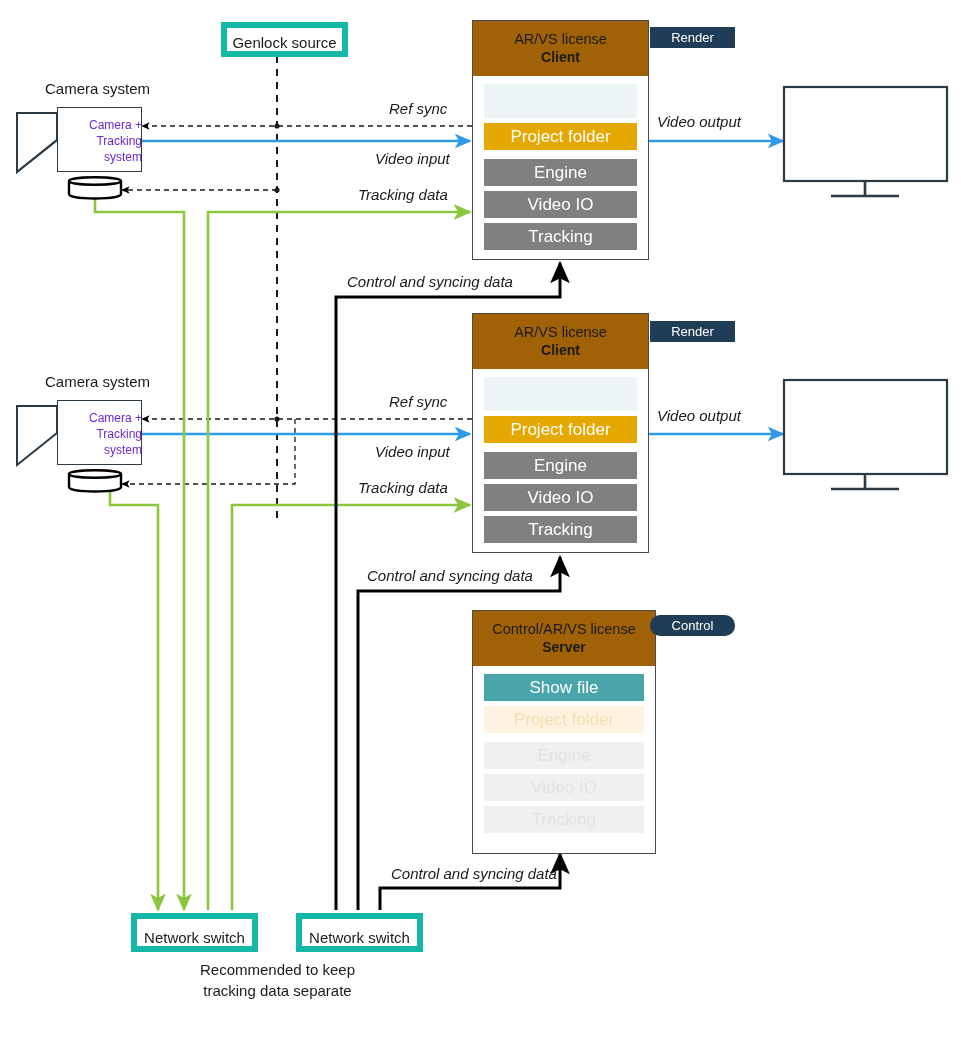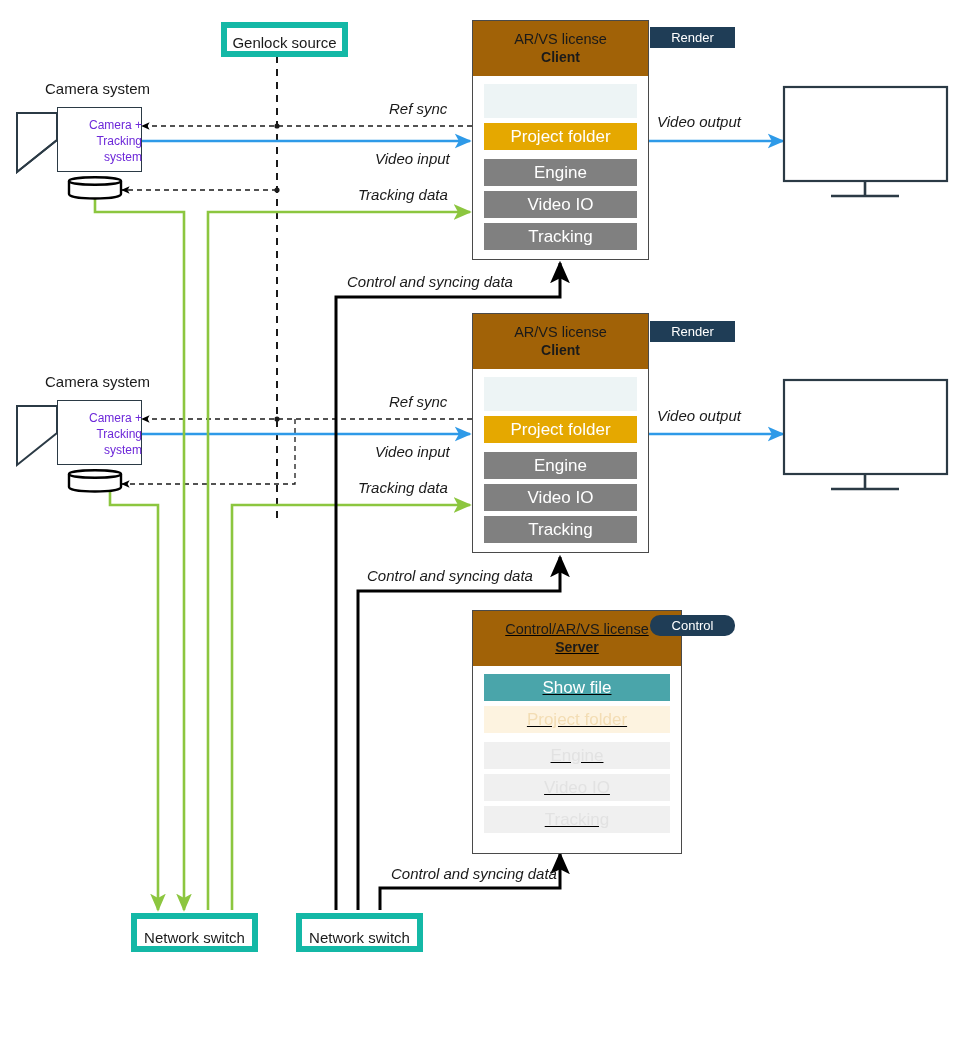--- a/index.html
+++ b/index.html
@@ -178,21 +178,21 @@
       <div class="bar orange gap">Project folder</div>
       <div class="bar grey">Engine</div>
       <div class="bar grey">Video IO</div>
       <div class="bar grey">Tracking</div>
     </div>
   </div>
   <div class="node badge" style="left:650px;top:321px;width:85px;">
     <span>Render</span>
   </div>
 
-  <div class="node machine" style="left:472px;top:610px;width:210px;height:244px;text-decoration:underline;">
+  <div class="node machine" style="left:472px;top:610px;width:184px;height:244px;">
     <div class="mhead">
       <span>Control/AR/VS license</span>
       <span class="bold">Server</span>
     </div>
     <div class="mbody">
       <div class="bar teal">Show file</div>
       <div class="bar faint-orange gap">Project folder</div>
       <div class="bar faint-grey">Engine</div>
       <div class="bar faint-grey">Video IO</div>
       <div class="bar faint-grey">Tracking</div>
@@ -216,14 +216,18 @@
   <div class="lbl ital" style="left:347px;top:273px;">Control and syncing data</div>
 
   <div class="lbl ital" style="left:389px;top:393px;">Ref sync</div>
   <div class="lbl ital" style="left:375px;top:443px;">Video input</div>
   <div class="lbl ital" style="left:358px;top:479px;">Tracking data</div>
   <div class="lbl ital" style="left:657px;top:407px;">Video output</div>
   <div class="lbl ital" style="left:367px;top:567px;">Control and syncing data</div>
 
   <div class="lbl ital" style="left:391px;top:865px;">Control and syncing data</div>
 
+  <div class="note" style="left:135px;top:959px;width:285px;">
+    <div>Recommended to keep</div>
+    <div>tracking data separate</div>
+  </div>
 
 </div>
 
 </body></html>

